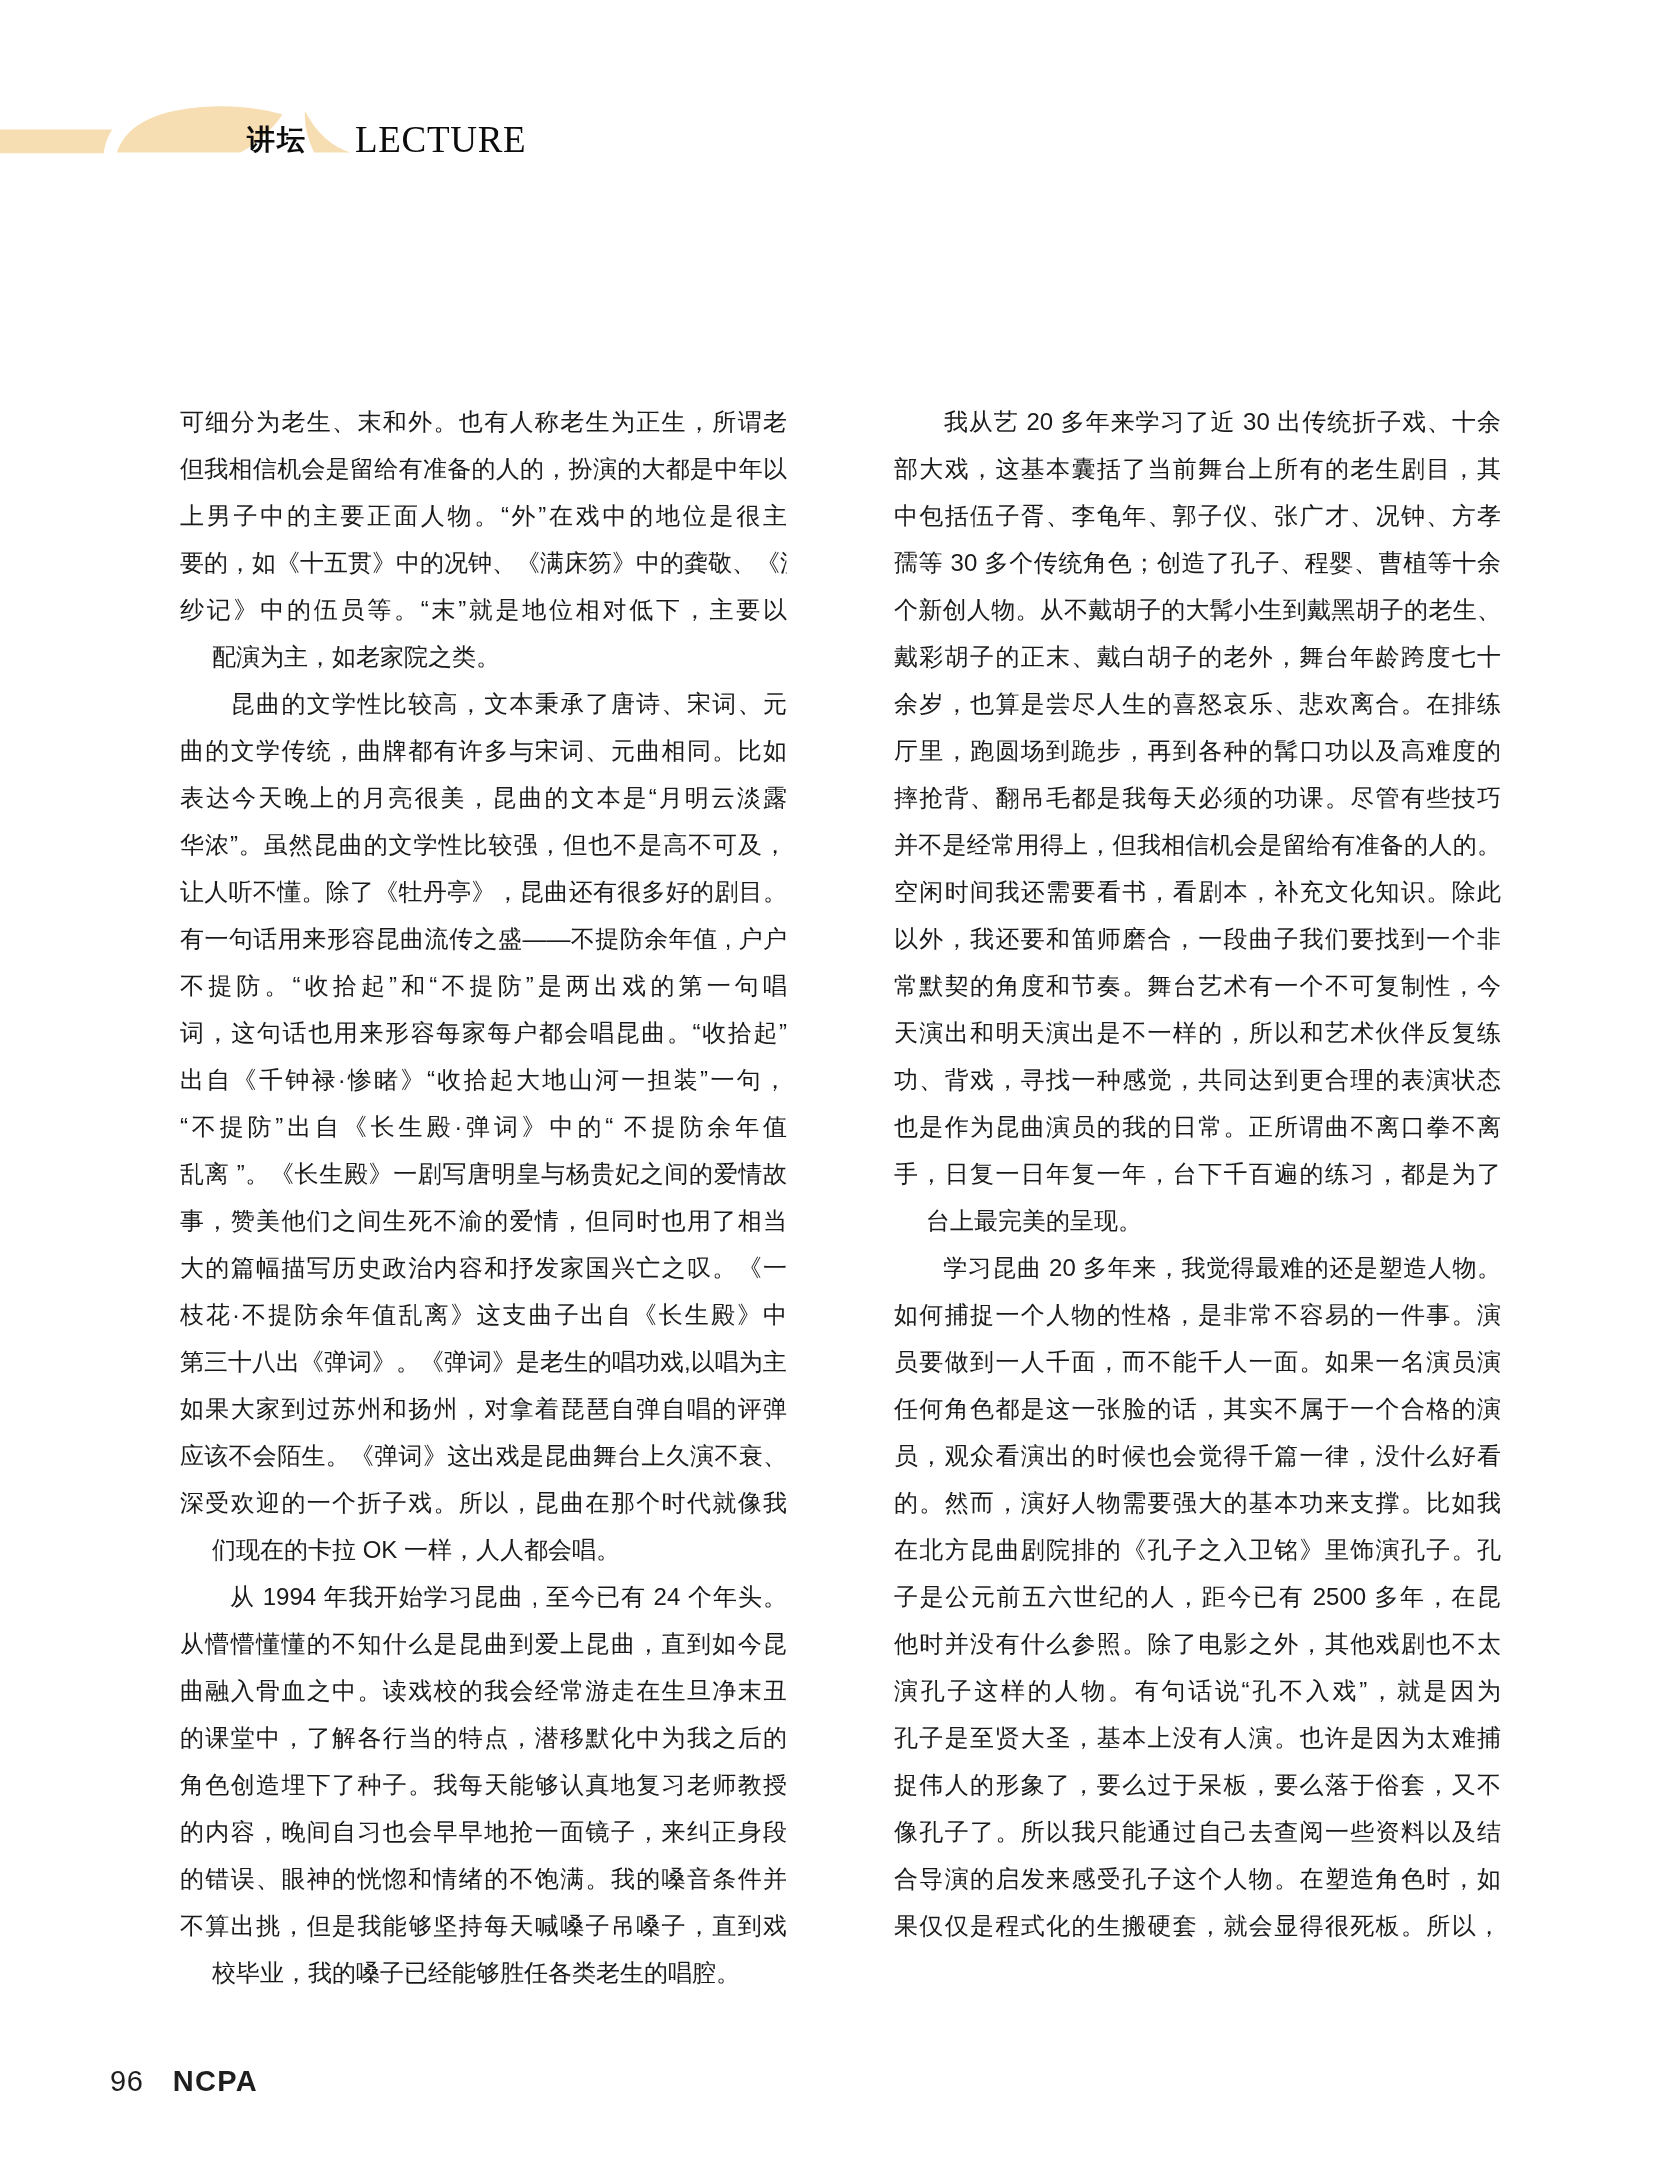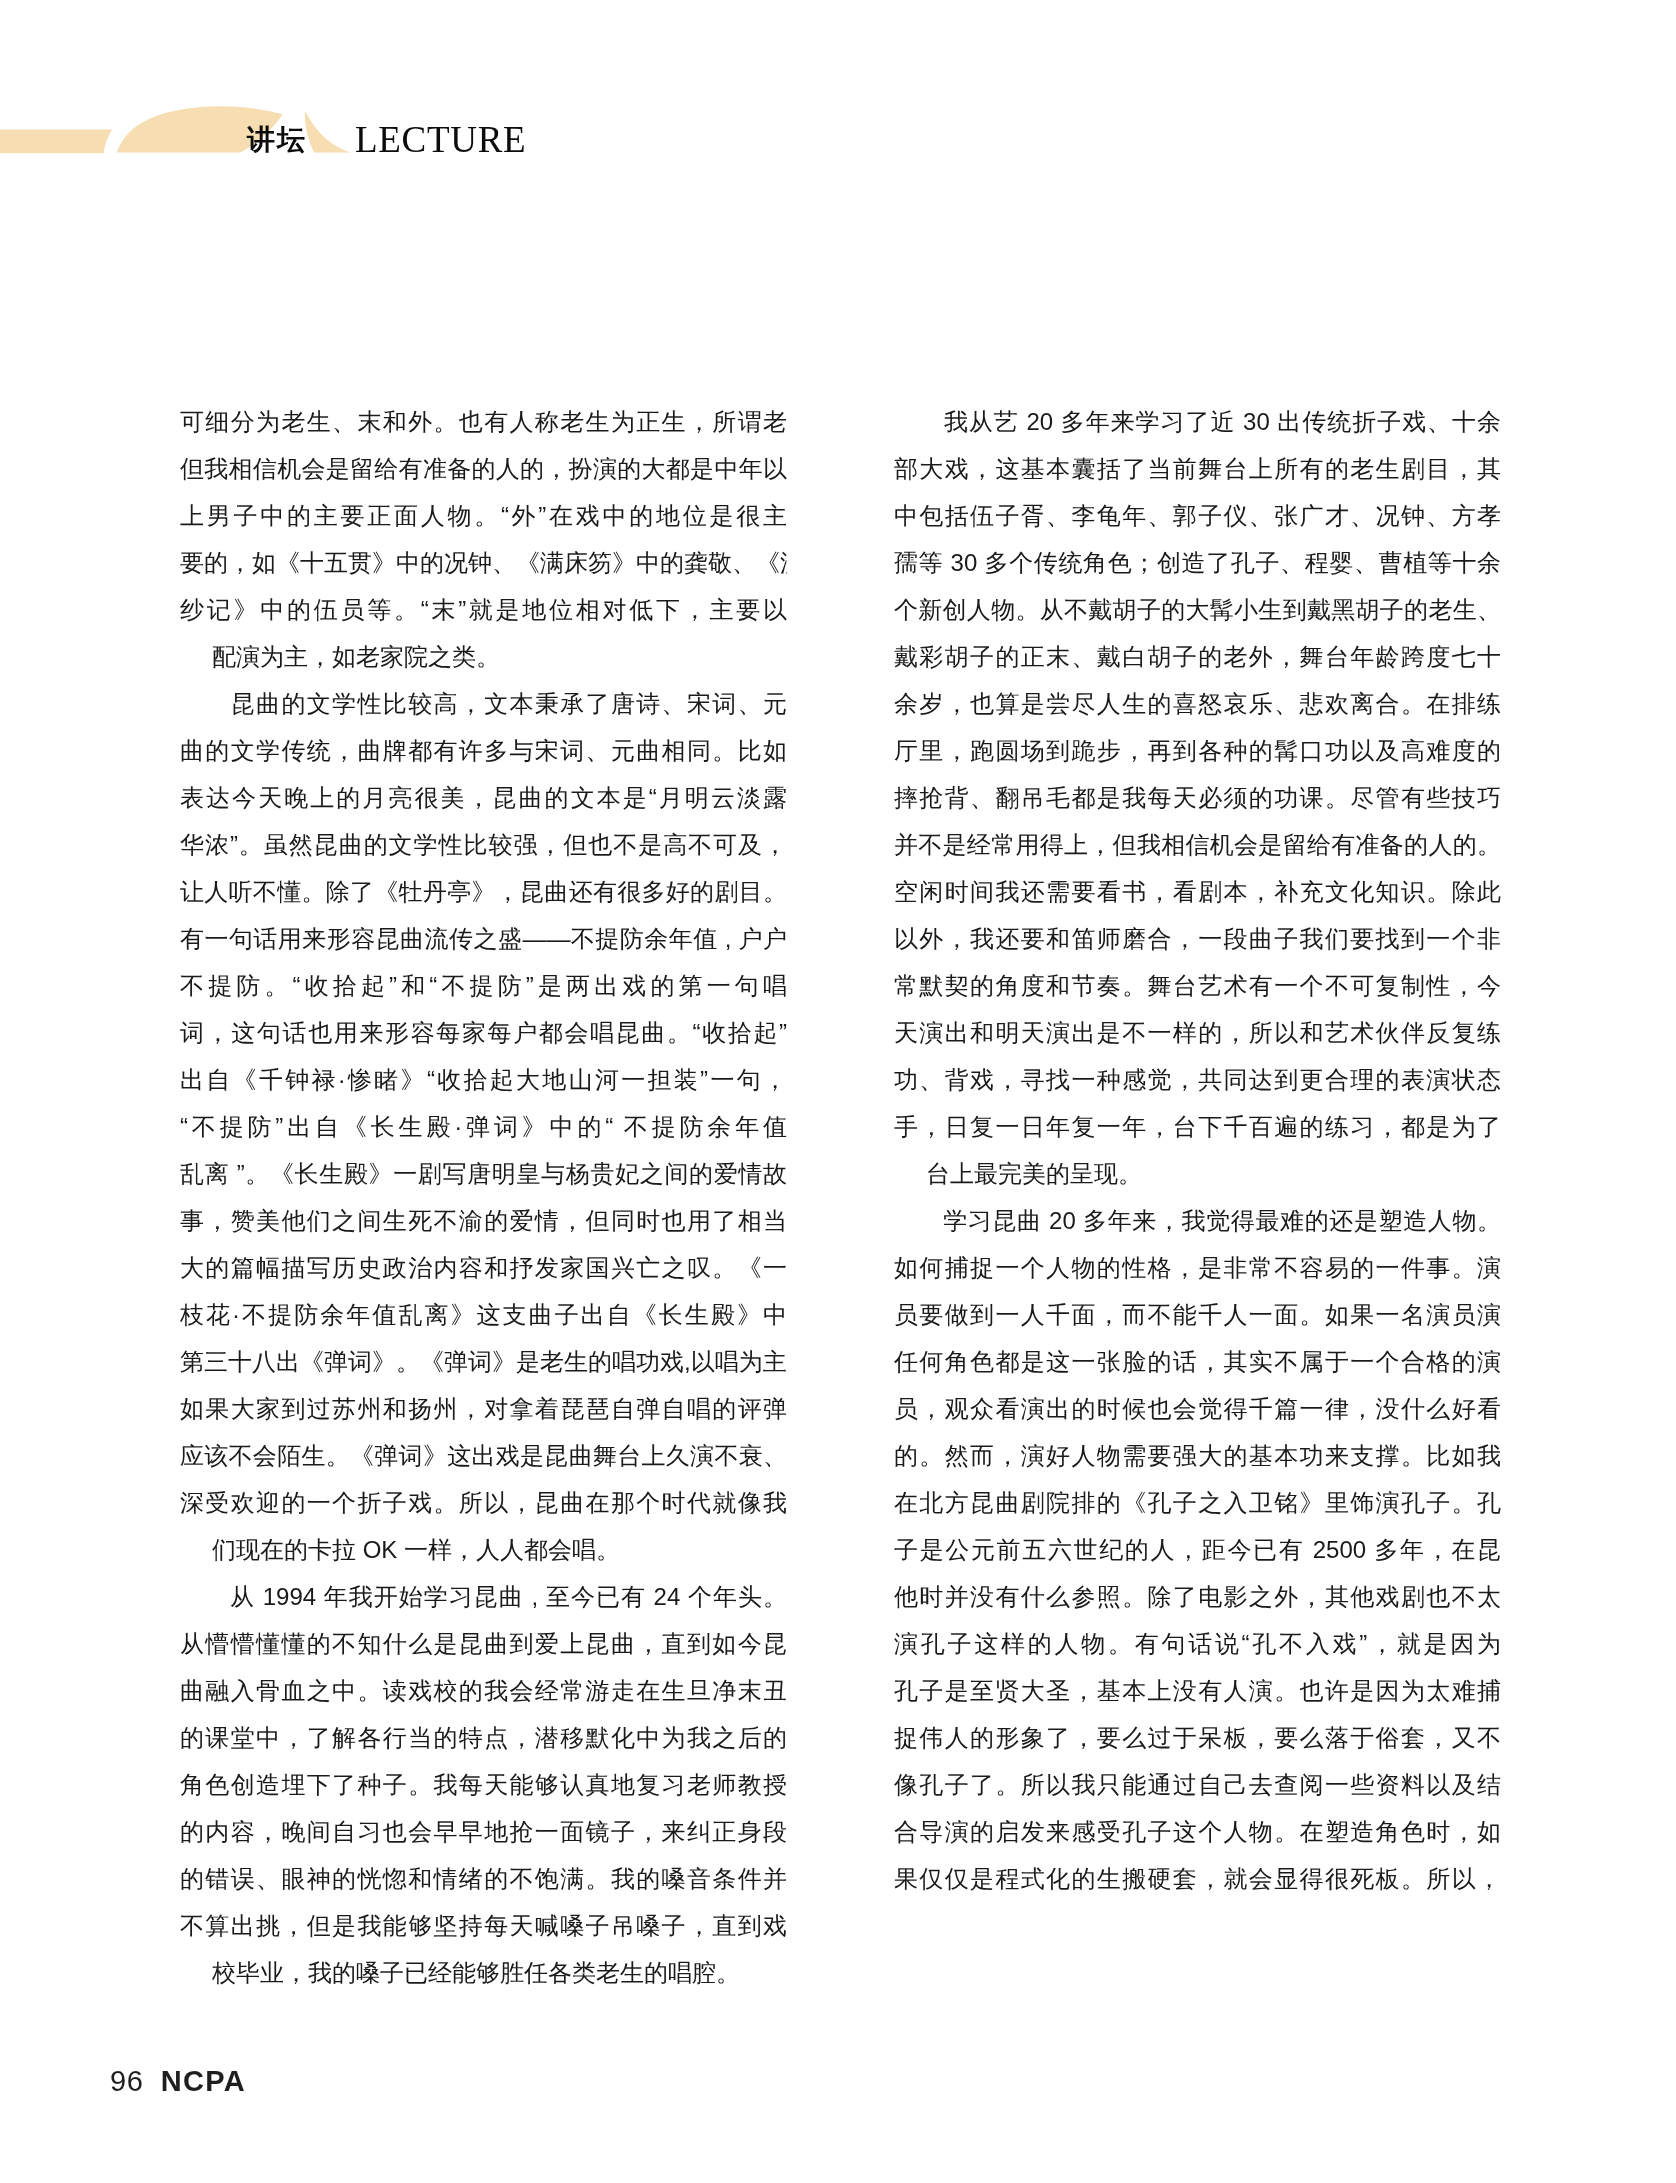--- a/index.html
+++ b/index.html
@@ -31,21 +31,21 @@
     height:47px; white-space:nowrap; overflow:hidden;
     text-align:justify; text-align-last:justify;
   }
   .line.end { text-align-last:left;margin-left:32px; }
   
   .footer {
     position:absolute; left:110px; top:2065px; font-size:29px; line-height:32px;
     color:#1e1e1e; white-space:nowrap;
   }
   .page-num { font-weight:400; letter-spacing:0.7px; }
-  .brand { font-weight:700; margin-left:17px; letter-spacing:1.3px; }
+  .brand { font-weight:700; margin-left:29px; letter-spacing:1.3px; }
 </style>
 </head>
 <body>
 
 <div class="page" style="--accent: #f7ddb2;">
 
   <svg class="header-svg" viewBox="0 0 800 280" xmlns="http://www.w3.org/2000/svg" aria-hidden="true">
     <path class="accent-shape" d="M0,196 L170,196 C162,208 159,220 157,232 L0,232 Z"></path>
     <path class="accent-shape" d="M177,231 C194,182 248,167 306,162 C352,158 396,164 428,173 C413,196 392,216 364,231 Z"></path>
     <path class="accent-shape" d="M462,168 C480,202 503,222 531,231 L476,231 C466,210 461,190 462,168 Z"></path>
@@ -99,20 +99,21 @@
         <div class="line">戴彩胡子的正末、戴白胡子的老外，舞台年龄跨度七十</div>
         <div class="line">余岁，也算是尝尽人生的喜怒哀乐、悲欢离合。在排练</div>
         <div class="line">厅里，跑圆场到跪步，再到各种的髯口功以及高难度的</div>
         <div class="line">摔抢背、翻吊毛都是我每天必须的功课。尽管有些技巧</div>
         <div class="line">并不是经常用得上，但我相信机会是留给有准备的人的。</div>
         <div class="line">空闲时间我还需要看书，看剧本，补充文化知识。除此</div>
         <div class="line">以外，我还要和笛师磨合，一段曲子我们要找到一个非</div>
         <div class="line">常默契的角度和节奏。舞台艺术有一个不可复制性，今</div>
         <div class="line">天演出和明天演出是不一样的，所以和艺术伙伴反复练</div>
         <div class="line">功、背戏，寻找一种感觉，共同达到更合理的表演状态</div>
+        <div class="line">也是作为昆曲演员的我的日常。正所谓曲不离口拳不离</div>
         <div class="line">手，日复一日年复一年，台下千百遍的练习，都是为了</div>
         <div class="line end">台上最完美的呈现。</div>
         <div class="line">　　学习昆曲 20 多年来，我觉得最难的还是塑造人物。</div>
         <div class="line">如何捕捉一个人物的性格，是非常不容易的一件事。演</div>
         <div class="line">员要做到一人千面，而不能千人一面。如果一名演员演</div>
         <div class="line">任何角色都是这一张脸的话，其实不属于一个合格的演</div>
         <div class="line">员，观众看演出的时候也会觉得千篇一律，没什么好看</div>
         <div class="line">的。然而，演好人物需要强大的基本功来支撑。比如我</div>
         <div class="line">在北方昆曲剧院排的《孔子之入卫铭》里饰演孔子。孔</div>
         <div class="line">子是公元前五六世纪的人，距今已有 2500 多年，在昆</div>

